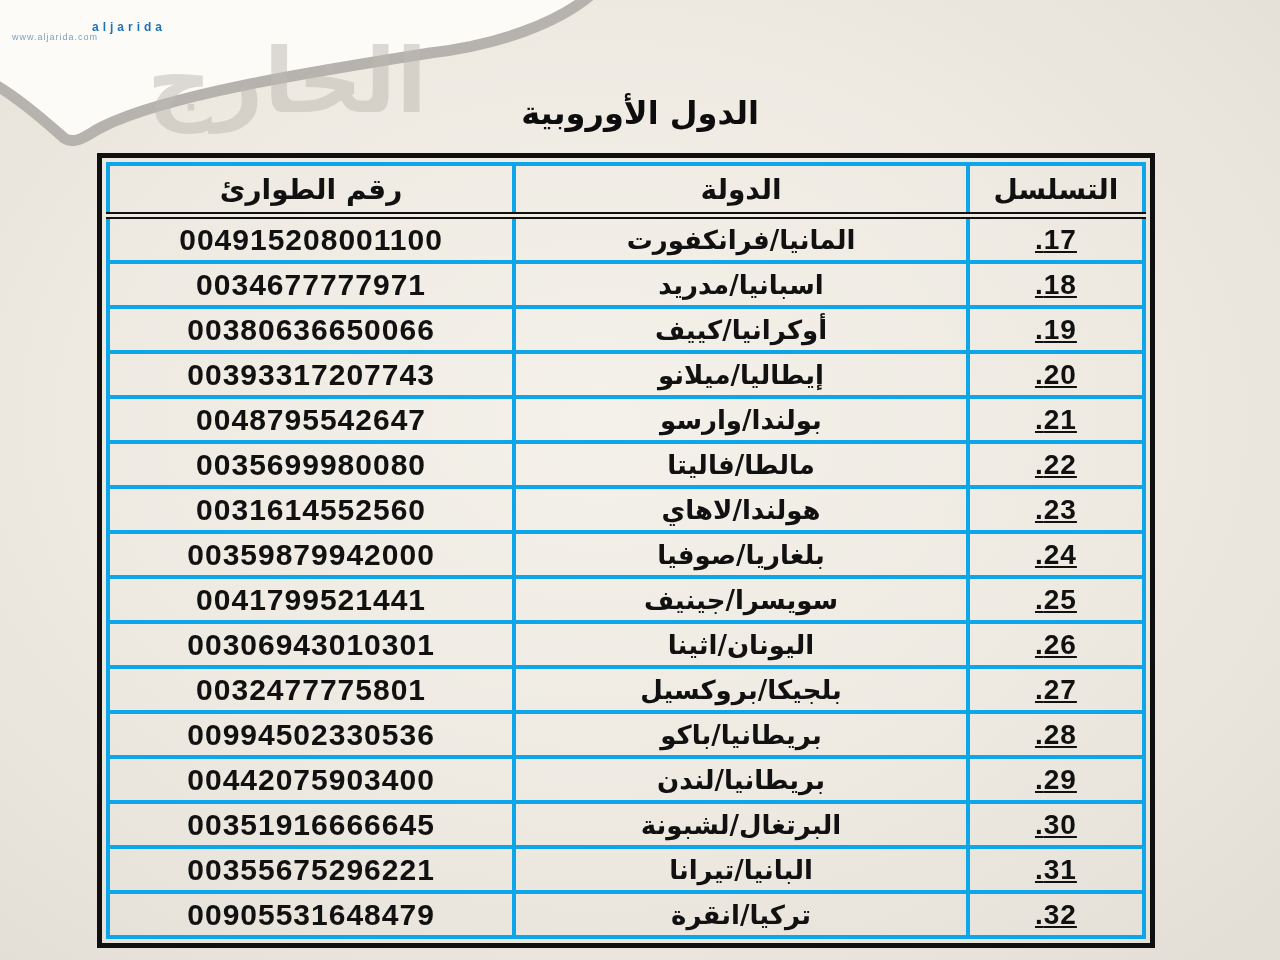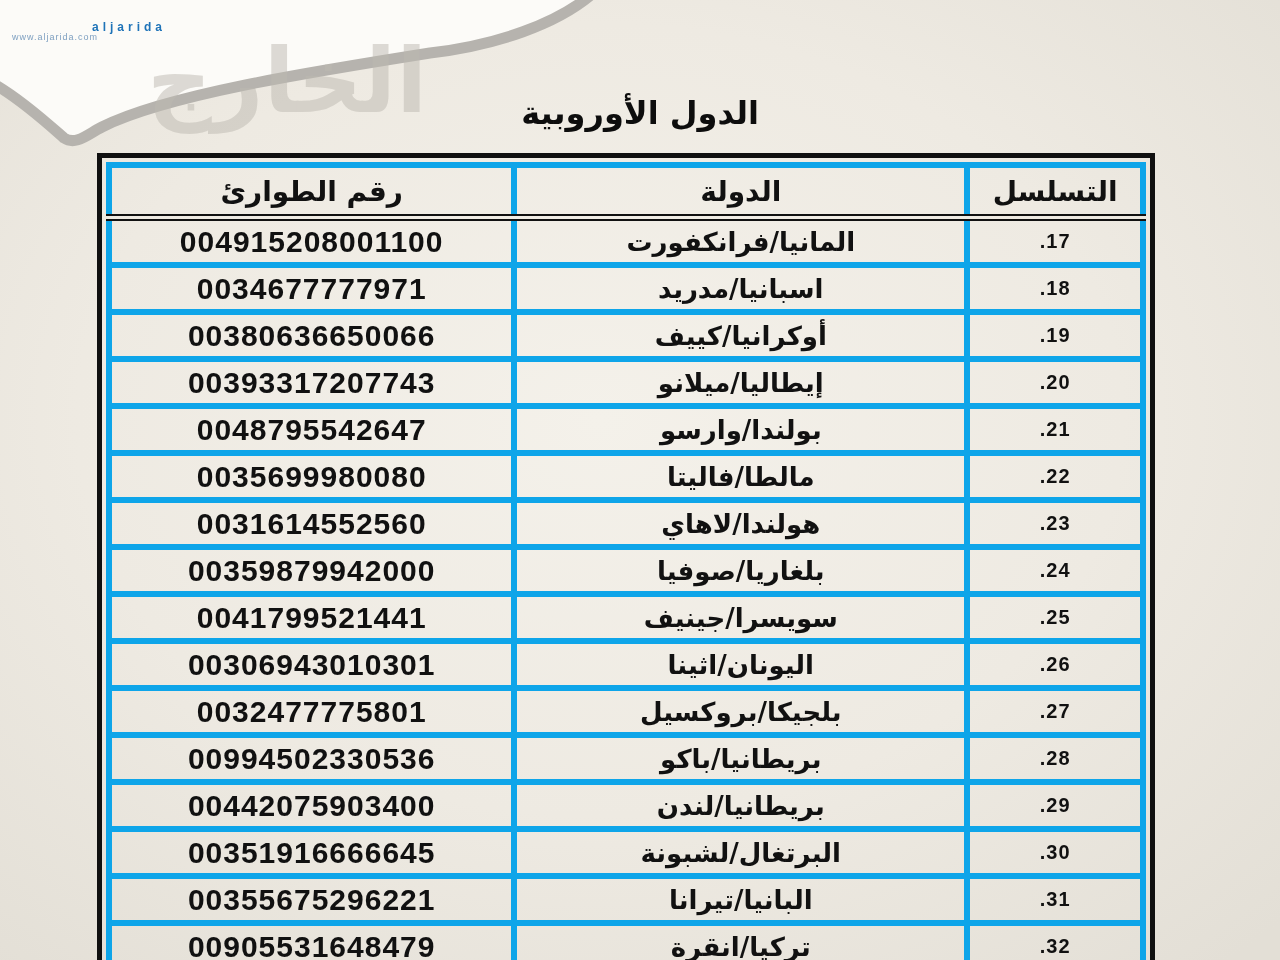--- a/index.html
+++ b/index.html
@@ -52,30 +52,30 @@
     position:absolute;left:97px;top:153px;width:1058px;z-index:4;
     border:5px solid #101010;padding:4px;box-sizing:border-box;
   }
   table.tbl{
     width:100%;border-collapse:collapse;table-layout:fixed;
   }
   .col-serial{width:17%;}
   .col-country{width:43.8%;}
   .col-number{width:39.2%;}
   .tbl th,.tbl td{
-    border:6px solid #0ea5e9;text-align:center;vertical-align:middle;padding:0;
+    border:4px solid #0ea5e9;text-align:center;vertical-align:middle;padding:0;
   }
   .tbl th{
     height:46px;font-size:28px;font-weight:bold;
     border-bottom:7px double #111;
   }
   .tbl td{height:41px;}
   td.c-serial{
     font-family:"Liberation Sans", sans-serif;
-    font-size:20px;font-weight:bold;letter-spacing:1px;
+    font-size:28px;font-weight:bold;letter-spacing:1px;text-decoration:underline;
   }
   td.c-country{font-size:26px;font-weight:bold;}
   td.c-number{
     font-family:"Liberation Sans", sans-serif;
     font-size:30px;font-weight:bold;letter-spacing:1px;
   }
 </style>
 </head>
 <body>
 

